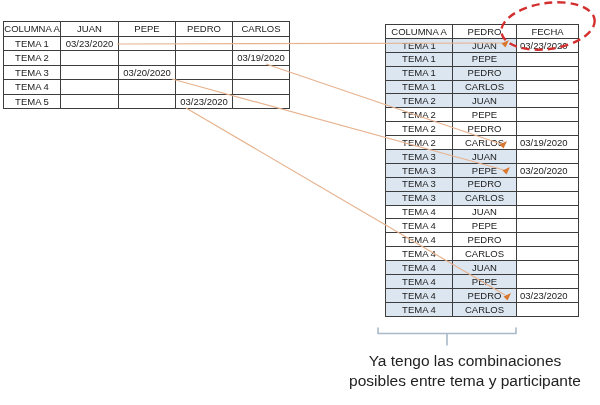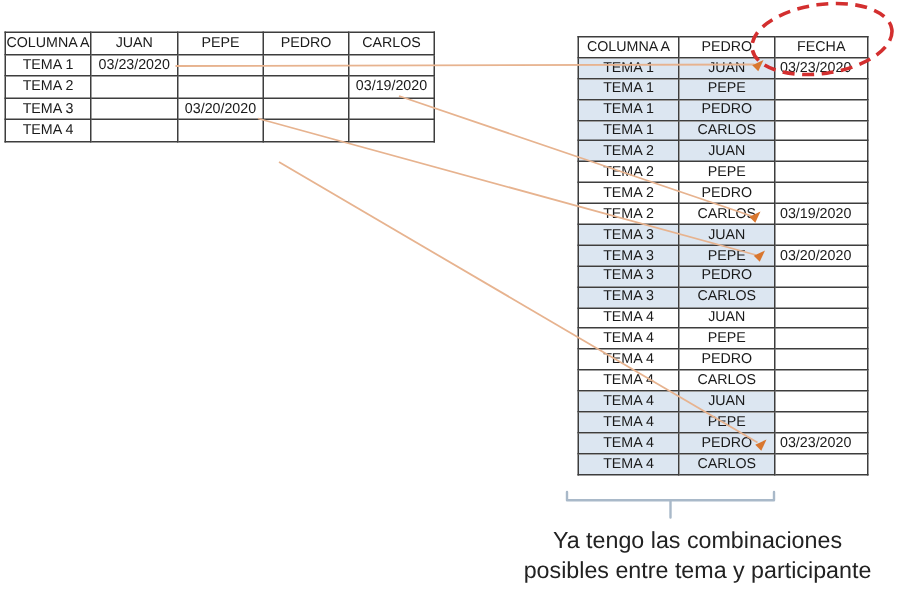--- a/index.html
+++ b/index.html
@@ -72,20 +72,27 @@
       <td></td>
       <td></td>
     </tr>
     <tr>
       <td>TEMA 4</td>
       <td></td>
       <td></td>
       <td></td>
       <td></td>
     </tr>
+    <tr>
+      <td>TEMA 5</td>
+      <td></td>
+      <td></td>
+      <td>03/23/2020</td>
+      <td></td>
+    </tr>
   </tbody>
     </table>
 
   <table class="right-table">
     <colgroup>
         <col style="width:67px">
         <col style="width:64px">
         <col style="width:62px">
       </colgroup>
     <tbody>

